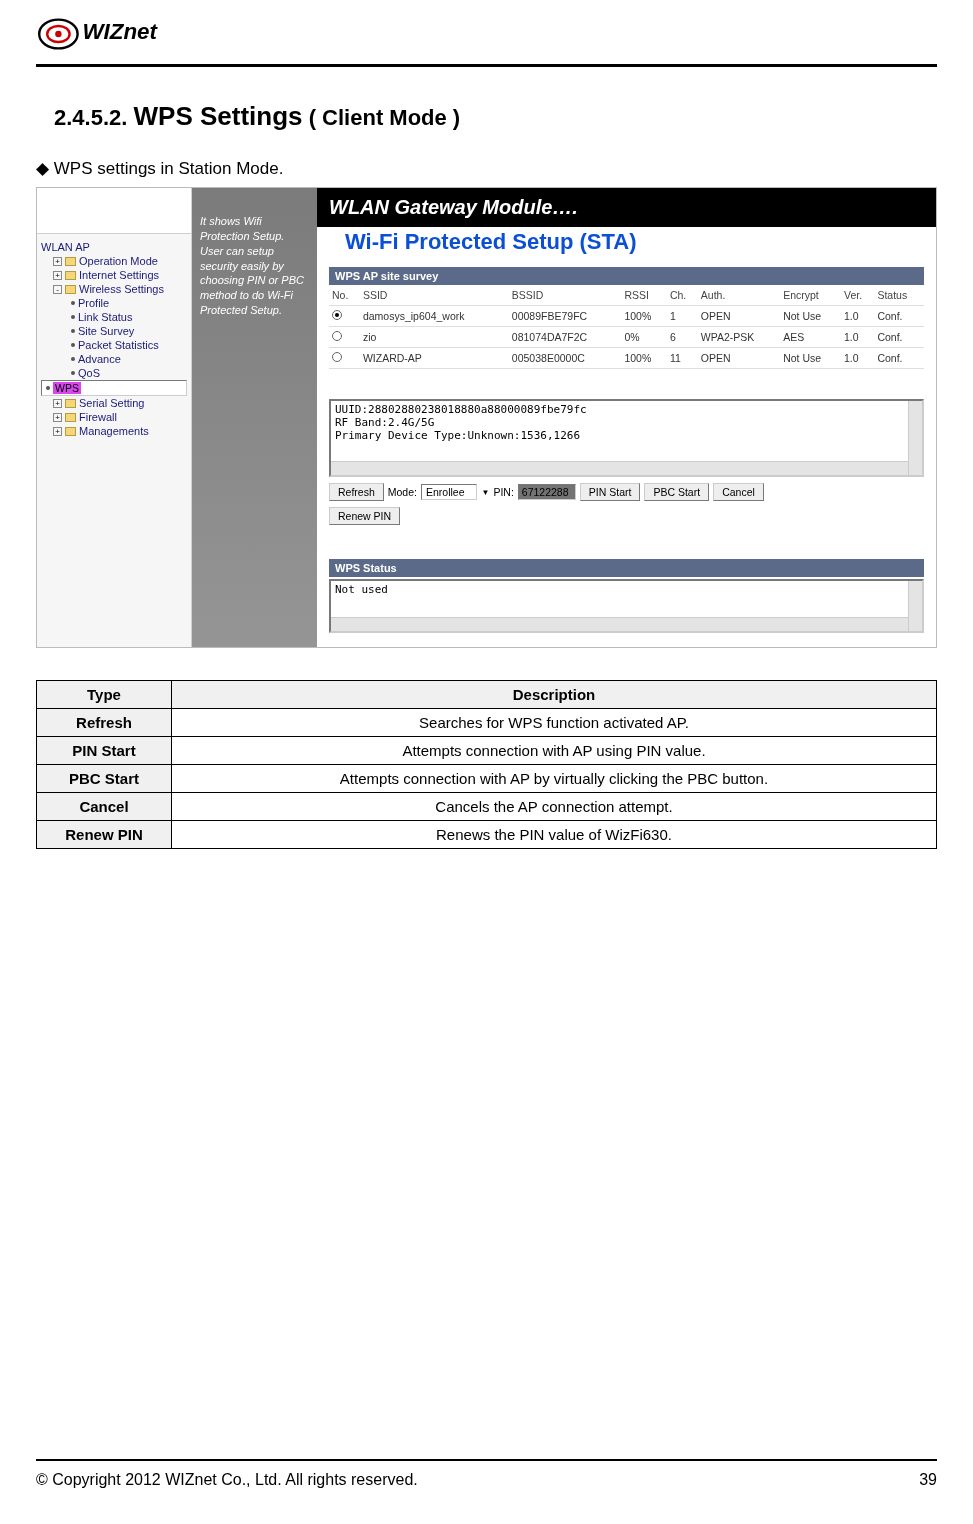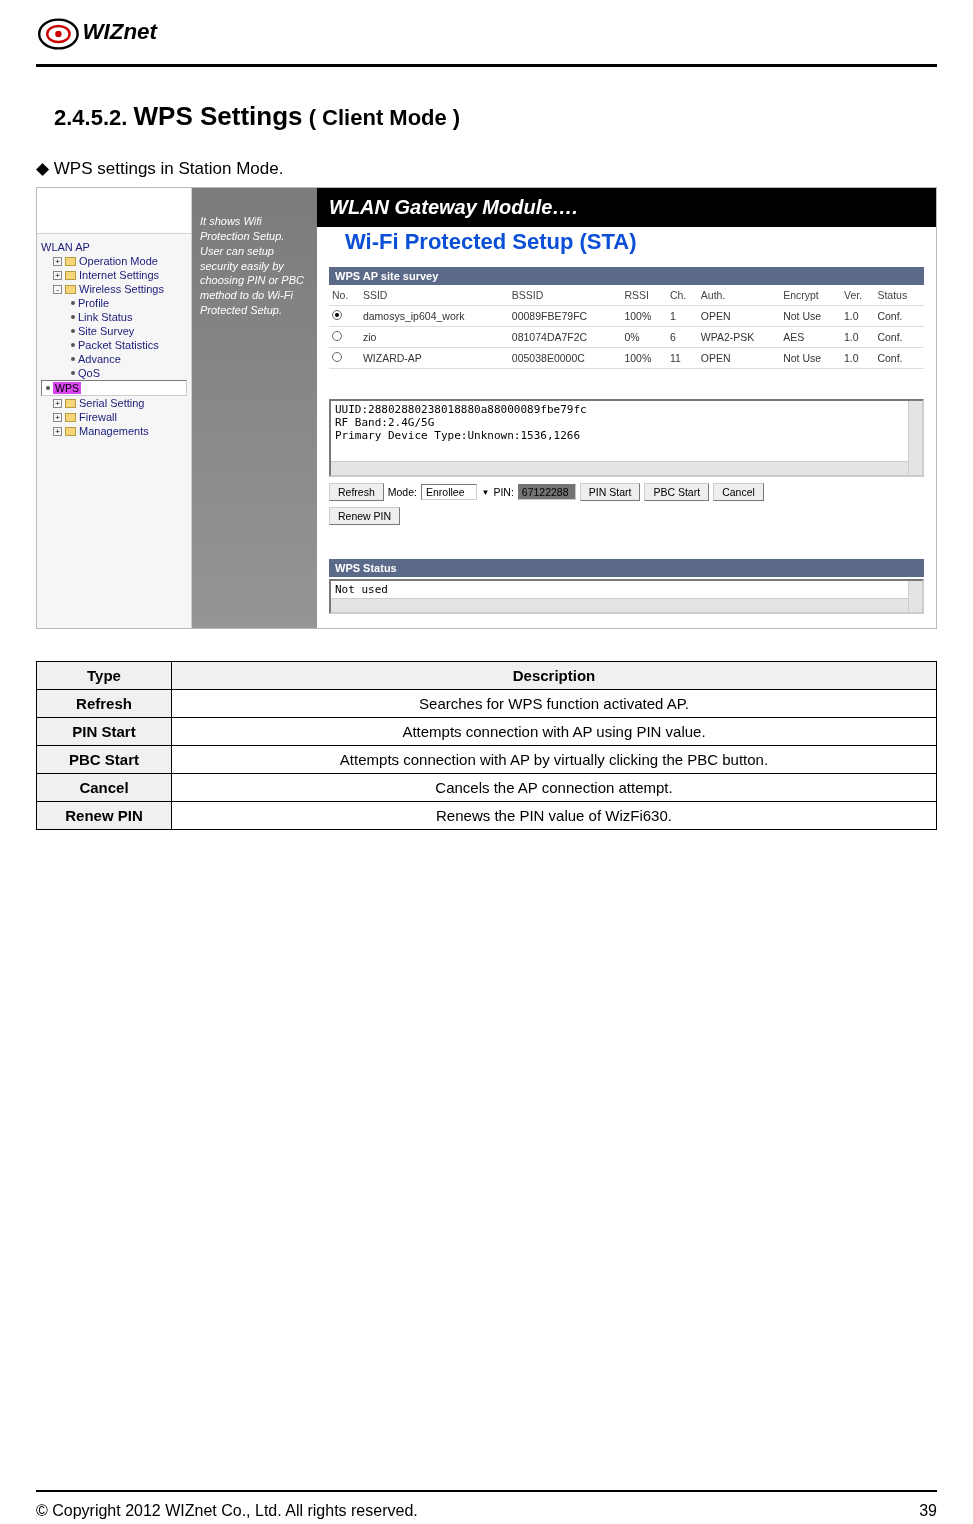--- a/index.html
+++ b/index.html
@@ -36,28 +36,28 @@
   .survey-table th { color: #444; font-weight: normal; }
   .radio { width: 10px; height: 10px; border: 1px solid #666; border-radius: 50%; display: inline-block; background: #fff; position: relative; }
   .radio.on:after { content: ""; position: absolute; width: 4px; height: 4px; background: #000; border-radius: 50%; top: 2px; left: 2px; }
   .textarea-box { border: 2px inset #ccc; font-family: monospace; font-size: 11px; height: 78px; padding: 2px 4px; margin-top: 30px; overflow: hidden; color: #000; position:relative;}
   .ta-scroll { position:absolute; right:0; top:0; bottom:0; width:14px; background:#e4e4e4; border-left:1px solid #ccc;}
   .ta-scroll-b { position:absolute; left:0; right:14px; bottom:0; height:14px; background:#e4e4e4; border-top:1px solid #ccc;}
   .btnrow { display: flex; align-items: center; gap: 4px; margin-top: 6px; font-size: 10.5px; flex-wrap: wrap; }
   .winbtn { background: #eee; border: 1px outset #ccc; padding: 2px 8px; font-size: 10.5px; cursor: pointer; }
   .sel { border: 1px inset #ccc; background: #fff; padding: 1px 12px 1px 4px; font-size: 10.5px; }
   .pininput { border: 1px inset #ccc; background: #737373; padding: 1px 3px; font-size: 10.5px; width: 58px; }
-  .status-box { border: 2px inset #ccc; font-family: monospace; font-size: 11px; height: 35px; padding: 2px 4px; color: #000; margin-top:2px; position:relative;}
+  .status-box { border: 2px inset #ccc; font-family: monospace; font-size: 11px; height: 54px; padding: 2px 4px; color: #000; margin-top:2px; position:relative;}
   .status-scroll { position:absolute; right:0; top:0; bottom:0; width:14px; background:#e4e4e4; border-left:1px solid #ccc;}
   .status-scroll-b { position:absolute; left:0; right:14px; bottom:0; height:14px; background:#e4e4e4; border-top:1px solid #ccc;}
   .desc-table { width: 100%; border-collapse: collapse; font-size: 15px; }
   .desc-table th, .desc-table td { border: 1px solid #000; padding: 5px 8px; text-align: center; }
   .desc-table th { background: #f0f0f0; text-align: center; font-weight: bold; margin-left: 28px; }
   .desc-table td:first-child { background: #f0f0f0; text-align: center; font-weight: bold; width: 135px; }
-  .footer { position: absolute; bottom: 4px; left: 36px; right: 36px; }
+  .footer { position: absolute; bottom: 35px; left: 36px; right: 36px; }
   .footer-row { display: flex; justify-content: space-between; font-size: 16px; margin-top: 10px; }
 </style>
 </head>
 <body>
 
 <div class="page">
   <div class="logo-block">
     <svg class="logo-svg" viewBox="0 0 200 60">
       <ellipse cx="28" cy="30" rx="24" ry="18" fill="none" stroke="#000" stroke-width="3"></ellipse>
       <ellipse cx="28" cy="30" rx="14" ry="10" fill="none" stroke="#c00" stroke-width="3"></ellipse>

